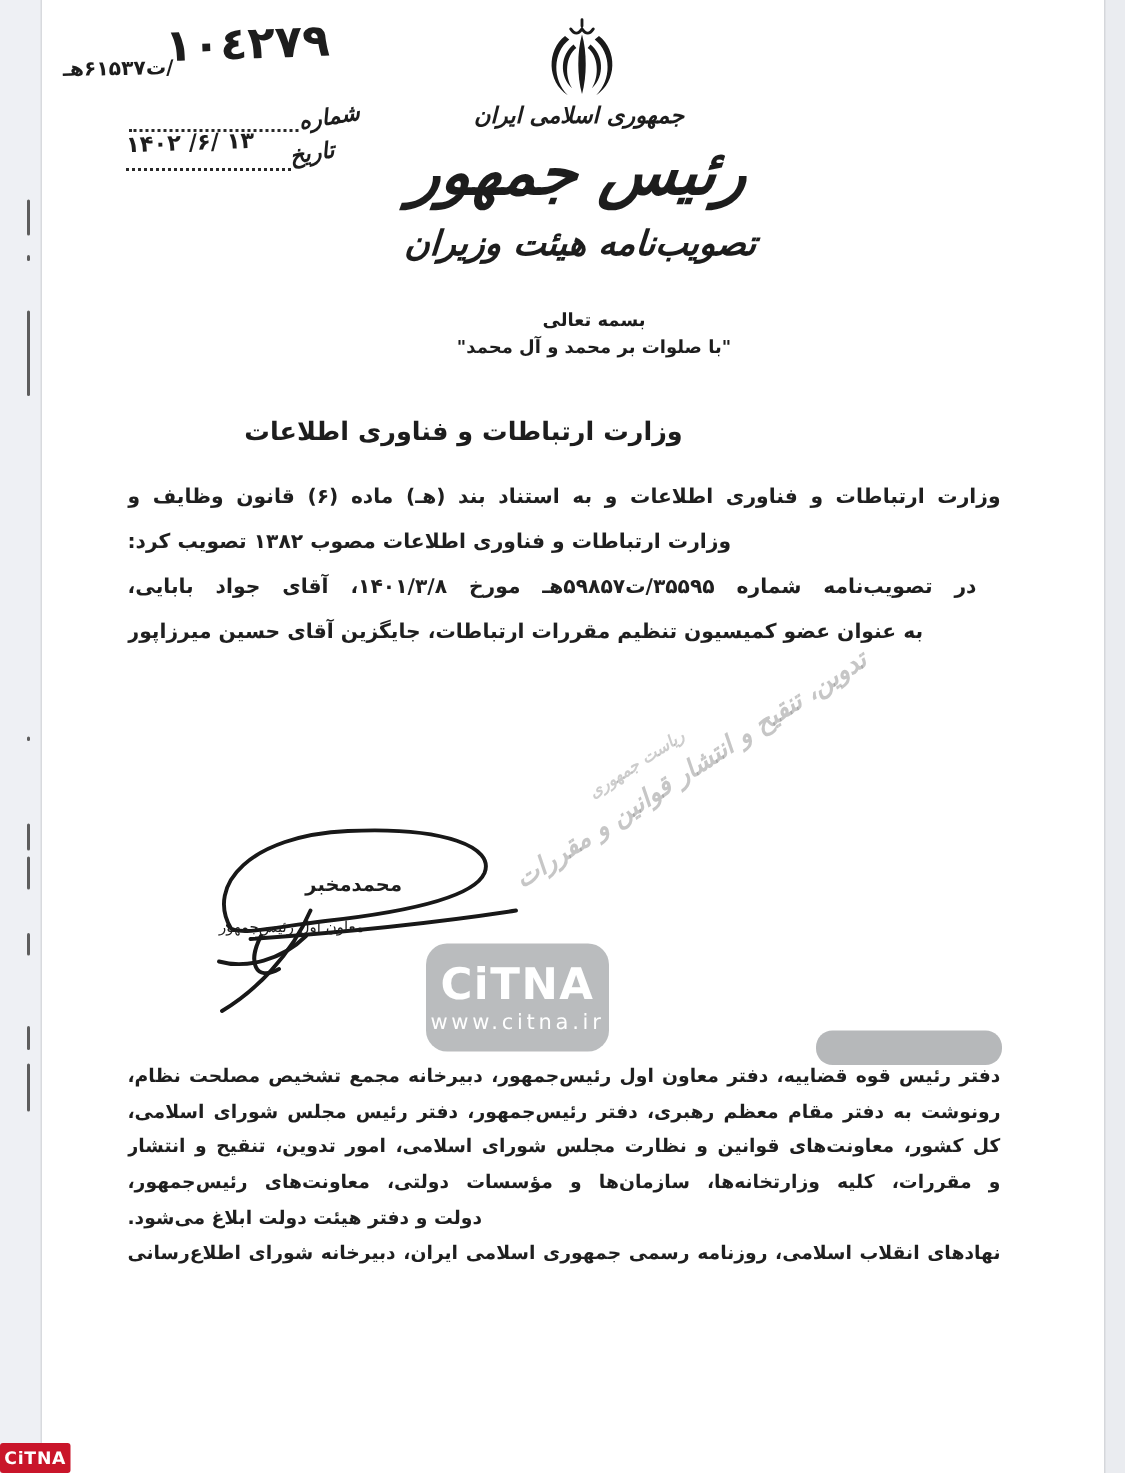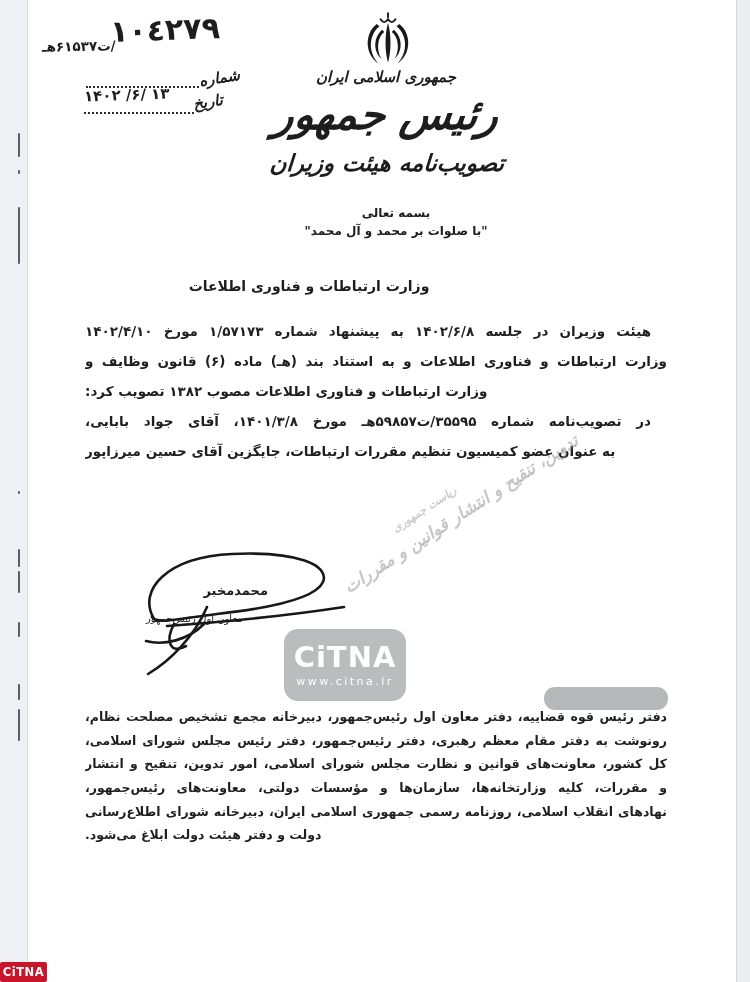--- a/index.html
+++ b/index.html
@@ -36,21 +36,21 @@
             white-space:nowrap;font-size:15px;font-weight:bold;font-style:italic;direction:rtl;}
   .president{position:absolute;left:386px;top:90px;transform:translateX(-50%) skewX(-6deg);
              white-space:nowrap;font-size:42px;font-weight:bold;font-style:italic;direction:rtl;}
   .decree{position:absolute;left:387px;top:150px;transform:translateX(-50%) skewX(-4deg);
           white-space:nowrap;font-size:23px;font-weight:bold;font-style:italic;direction:rtl;}
   .bismillah{position:absolute;left:396px;top:206px;transform:translateX(-50%);
              white-space:nowrap;font-size:12px;font-weight:bold;direction:rtl;}
   .salawat{position:absolute;left:396px;top:224px;transform:translateX(-50%);
            white-space:nowrap;font-size:12px;font-weight:bold;direction:rtl;}
   .ministry{position:absolute;left:309px;top:278px;transform:translateX(-50%);
-            white-space:nowrap;font-size:14px;font-weight:bold;direction:rtl;}
+            white-space:nowrap;font-size:17px;font-weight:bold;direction:rtl;}
 
   
   .bodypar{position:absolute;left:85px;top:316px;width:582px;direction:rtl;
            font-size:13.5px;font-weight:bold;line-height:30px;color:#1f1f1f;}
   .bodypar .ln{height:30px;overflow:hidden;}
   .ccpar{position:absolute;left:85px;top:705px;width:582px;direction:rtl;
          font-size:12.5px;font-weight:bold;line-height:23.7px;color:#1f1f1f;}
   .ccpar .ln{height:23.7px;overflow:hidden;}
   .just{text-align:justify;text-align-last:justify;}
   .right{text-align:left;}
@@ -70,21 +70,21 @@
   .sig-name{position:absolute;left:208px;top:583px;width:60px;font-size:13px;font-weight:bold;
             direction:rtl;white-space:nowrap;text-align:right;}
   .sig-title{position:absolute;left:146px;top:613px;font-size:10px;font-weight:normal;
              direction:rtl;white-space:nowrap;}
 
   
   .citna-wm{position:absolute;left:284px;top:629px;width:122px;height:72px;
             background:#b5b8ba;border-radius:14px;opacity:.93;
             display:flex;flex-direction:column;align-items:center;justify-content:center;}
   .citna-wm .brand{font-size:29px;font-weight:bold;color:#fff;letter-spacing:1px;line-height:30px;}
-  .citna-wm .url{font-size:11px;color:#fff;letter-spacing:2.5px;margin-top:3px;}
+  .citna-wm .url{font-size:14px;color:#fff;letter-spacing:2.5px;margin-top:3px;}
   .gray-blob{position:absolute;left:544px;top:687px;width:124px;height:23px;
              background:#a9acae;border-radius:11px;opacity:.85;}
 
   
   .citna-logo{position:absolute;left:0;top:962px;width:47px;height:20px;background:#c9152a;
               border-radius:2px;display:flex;align-items:center;justify-content:center;}
   .citna-logo span{color:#fff;font-size:11.5px;font-weight:bold;letter-spacing:.5px;}
 </style>
 </head>
 <body>
@@ -128,21 +128,20 @@
 
   <div class="republic">جمهوری اسلامی ایران</div>
   <div class="president">رئیس جمهور</div>
   <div class="decree">تصویب‌نامه هیئت وزیران</div>
   <div class="bismillah">بسمه تعالی</div>
   <div class="salawat">"با صلوات بر محمد و آل محمد"</div>
 
   <div class="ministry">وزارت ارتباطات و فناوری اطلاعات</div>
 
   <div class="bodypar">
-    <div class="ln just ind">هیئت وزیران در جلسه ۱۴۰۲/۶/۸ به پیشنهاد شماره ۱/۵۷۱۷۳ مورخ ۱۴۰۲/۴/۱۰</div>
     <div class="ln just">وزارت ارتباطات و فناوری اطلاعات و به استناد بند (هـ) ماده (۶) قانون وظایف و اختیارات</div>
     <div class="ln right">وزارت ارتباطات و فناوری اطلاعات مصوب ۱۳۸۲ تصویب کرد:</div>
     <div class="ln just ind">در تصویب‌نامه شماره ۳۵۵۹۵/ت۵۹۸۵۷هـ مورخ ۱۴۰۱/۳/۸، آقای جواد بابایی،</div>
     <div class="ln right">به عنوان عضو کمیسیون تنظیم مقررات ارتباطات، جایگزین آقای حسین میرزاپور می‌شود.</div>
   </div>
 
   <div class="wm-small">ریاست جمهوری</div>
   <div class="wm-big">تدوین، تنقیح و انتشار قوانین و مقررات</div>
 
   <svg class="sig-svg" width="240" height="135" viewBox="0 0 240 135">
@@ -161,21 +160,21 @@
     <div class="brand">CiTNA</div>
     <div class="url">www.citna.ir</div>
   </div>
   <div class="gray-blob"></div>
 
   <div class="ccpar">
     <div class="ln just">دفتر رئیس قوه قضاییه، دفتر معاون اول رئیس‌جمهور، دبیرخانه مجمع تشخیص مصلحت نظام،</div>
     <div class="ln just">رونوشت به دفتر مقام معظم رهبری، دفتر رئیس‌جمهور، دفتر رئیس مجلس شورای اسلامی،</div>
     <div class="ln just">کل کشور، معاونت‌های قوانین و نظارت مجلس شورای اسلامی، امور تدوین، تنقیح و انتشار قوانین</div>
     <div class="ln just">و مقررات، کلیه وزارتخانه‌ها، سازمان‌ها و مؤسسات دولتی، معاونت‌های رئیس‌جمهور،</div>
+    <div class="ln right inset-last">دولت و دفتر هیئت دولت ابلاغ می‌شود.</div>
     <div class="ln just">نهادهای انقلاب اسلامی، روزنامه رسمی جمهوری اسلامی ایران، دبیرخانه شورای اطلاع‌رسانی</div>
-    <div class="ln right inset-last">دولت و دفتر هیئت دولت ابلاغ می‌شود.</div>
   </div>
 
   <div class="citna-logo">
     <span>CiTNA</span>
   </div>
 
 </div>
 
 </body></html>

